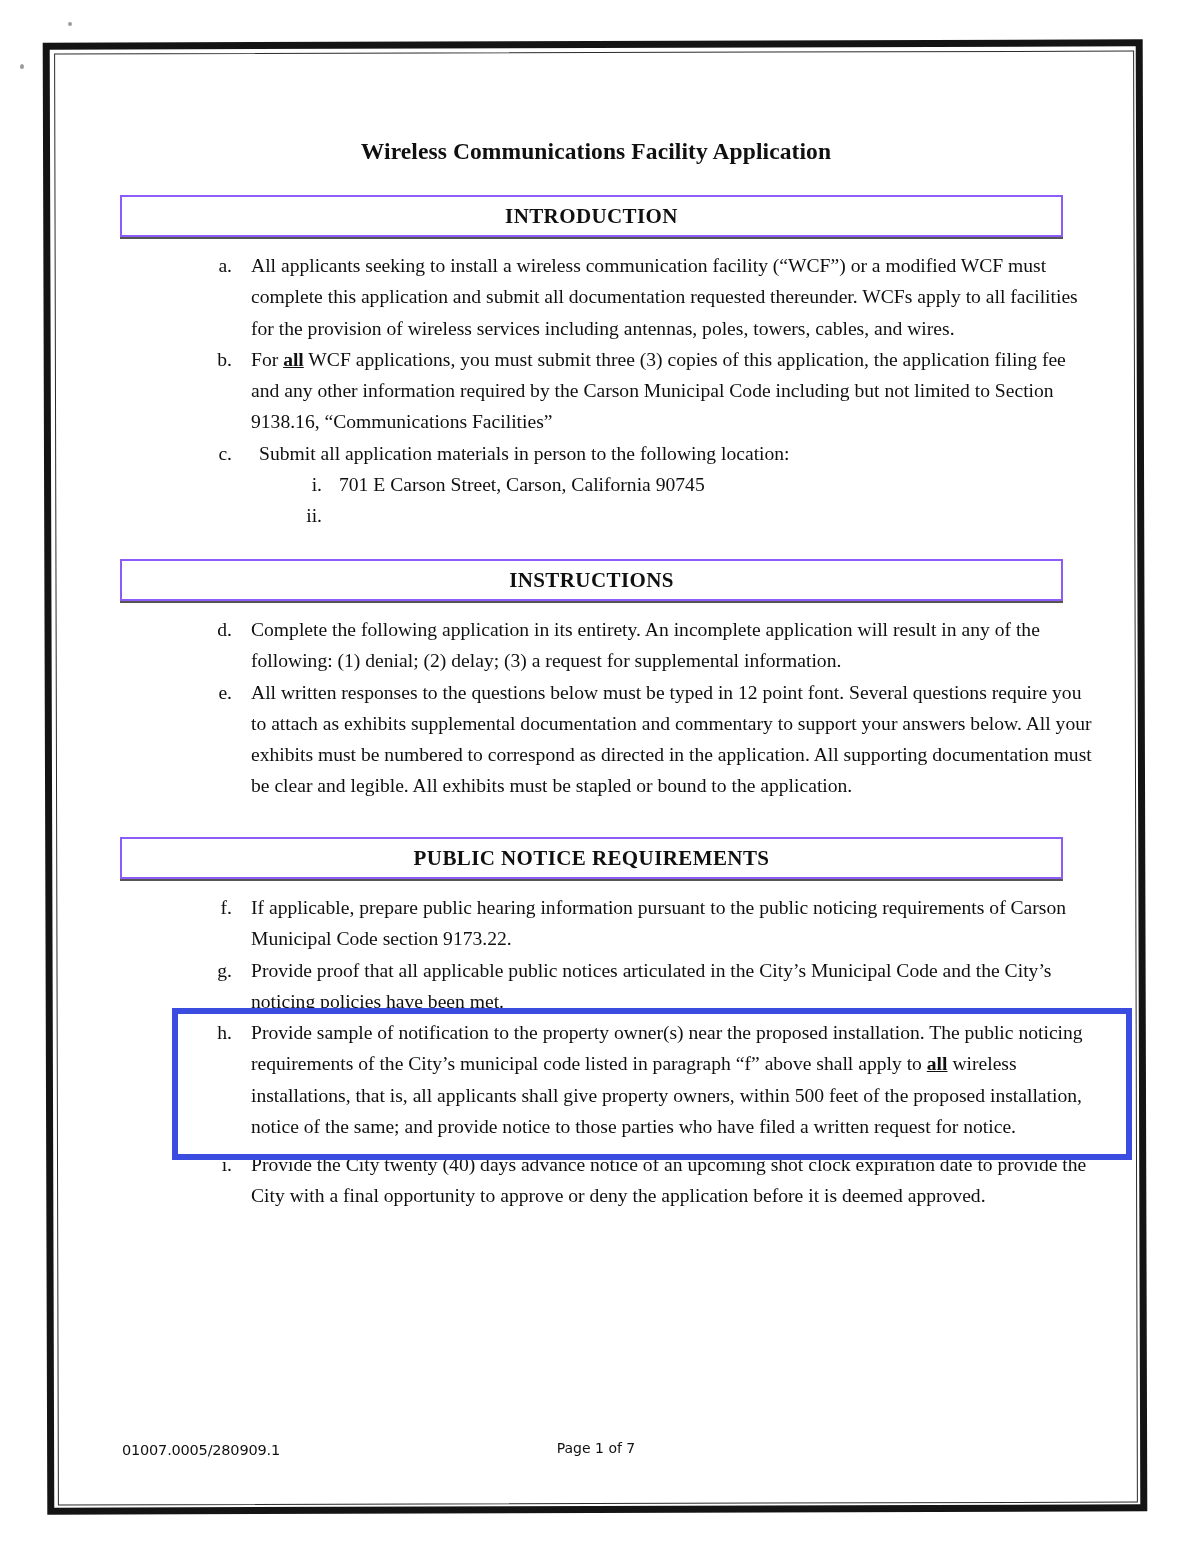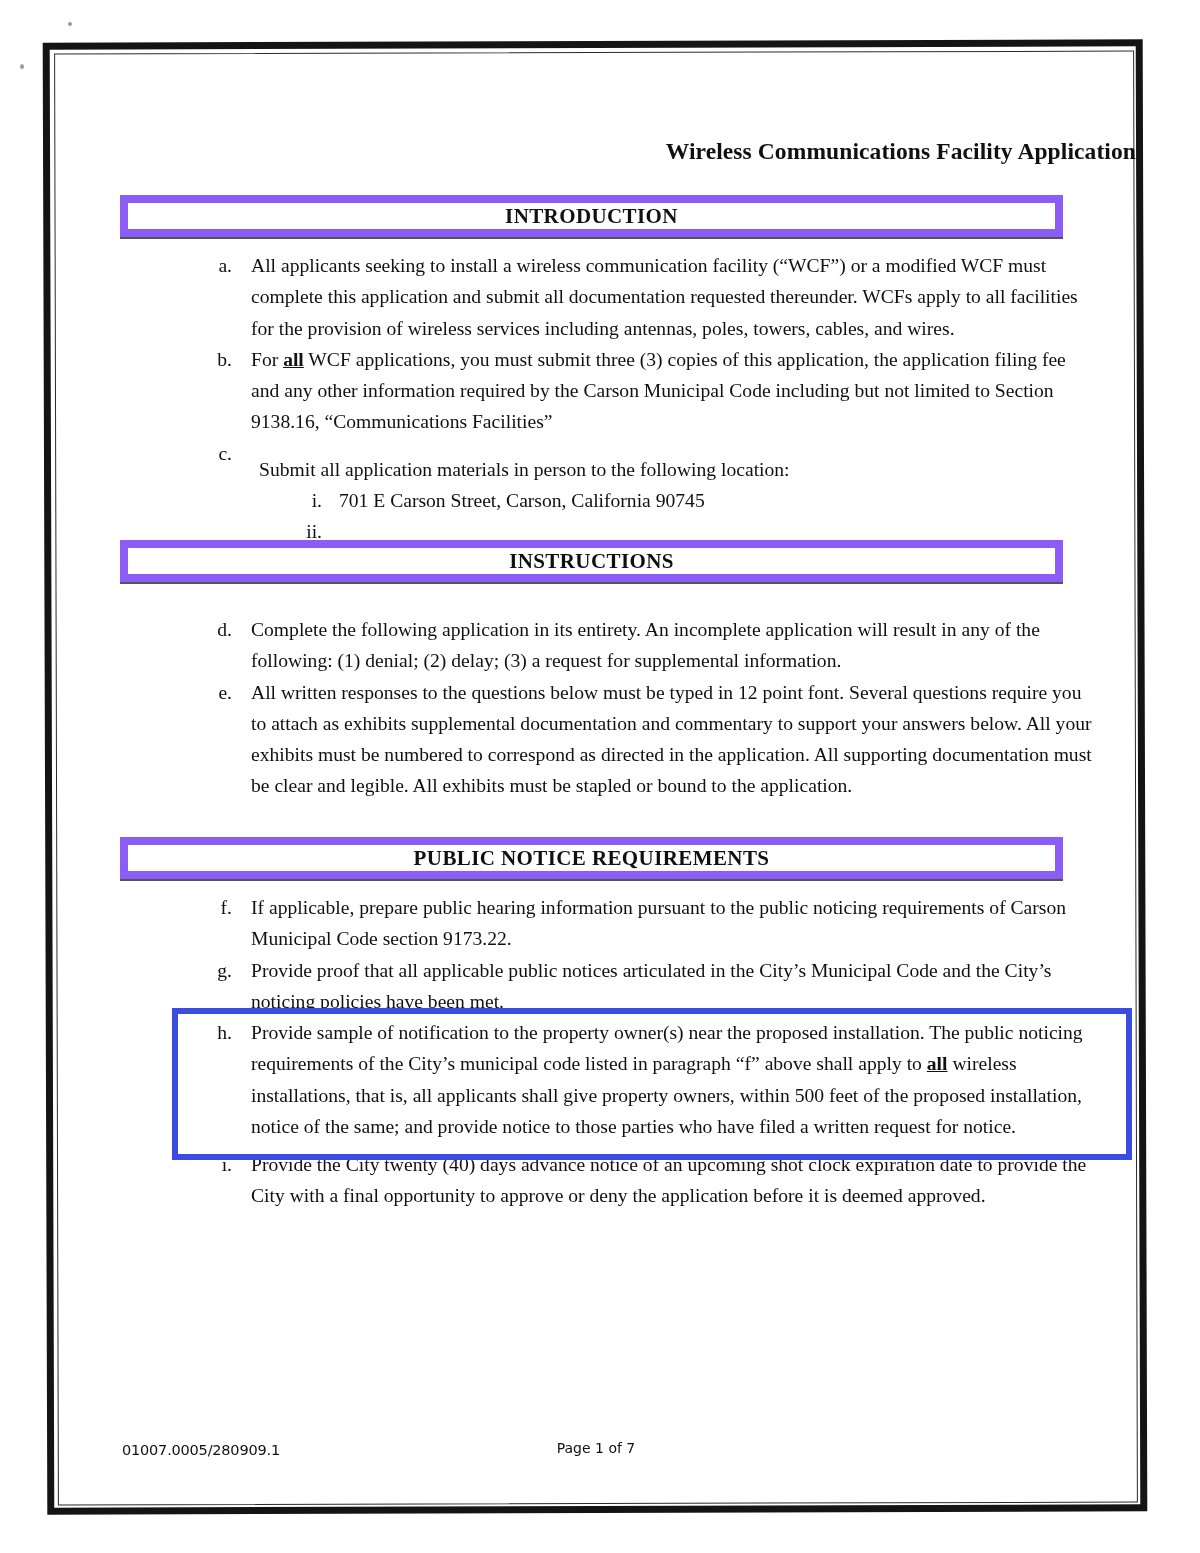--- a/index.html
+++ b/index.html
@@ -56,47 +56,47 @@
     width: 1080px;
     height: 1452px;
     box-sizing: border-box;
   }
 
   .doc-title {
     position: absolute;
     left: 0;
     top: 86px;
     width: 1080px;
-    text-align: right;
+    text-align: center;
     font-size: 23.5px;
     font-weight: bold;
     letter-spacing: 0.1px;
   }
 
   
   .section-bar {
     position: absolute;
     left: 64px;
     width: 943px;
     height: 42px;
     box-sizing: border-box;
-    border: 8px solid #8b5cf6;
+    border: 2px solid #8b5cf6;
     box-shadow: 0 2px 0 0 #555, inset 0 0 0 1px #ffffff;
     background: #ffffff;
     display: flex;
     align-items: center;
     justify-content: center;
   }
   .section-bar .bar-text {
     font-size: 21px;
     font-weight: bold;
     letter-spacing: 0.4px;
   }
   .bar-intro        { top: 143px; }
-  .bar-instructions { top: 488px; }
+  .bar-instructions { top: 507px; }
   .bar-public       { top: 785px; }
 
   
   .list-block {
     position: absolute;
     left: 0;
     width: 1080px;
   }
   .li {
     position: relative;
@@ -110,21 +110,21 @@
     text-align: right;
     font-size: 19.6px;
   }
   .li .body {
     flex: 1 1 auto;
   }
   
   .alpha .marker  { width: 36px; margin-left: 140px; }
   .alpha .body    { margin-left: 19px; padding-right: 43px; }
   
-  .alpha.wide-gap .body { margin-left: 27px; margin-top: 16px; }
+  .alpha.wide-gap .body { margin-left: 27px; }
   
   .roman .marker  { width: 38px; margin-left: 228px; }
   .roman .body    { margin-left: 17px; }
 
   .blk-intro        { top: 198px; }
   .blk-instructions { top: 562px; }
   .blk-public       { top: 840px; }
   .blk-tail         { top: 1097px; }
 
   u.ul { text-decoration: underline; font-weight: bold; }

